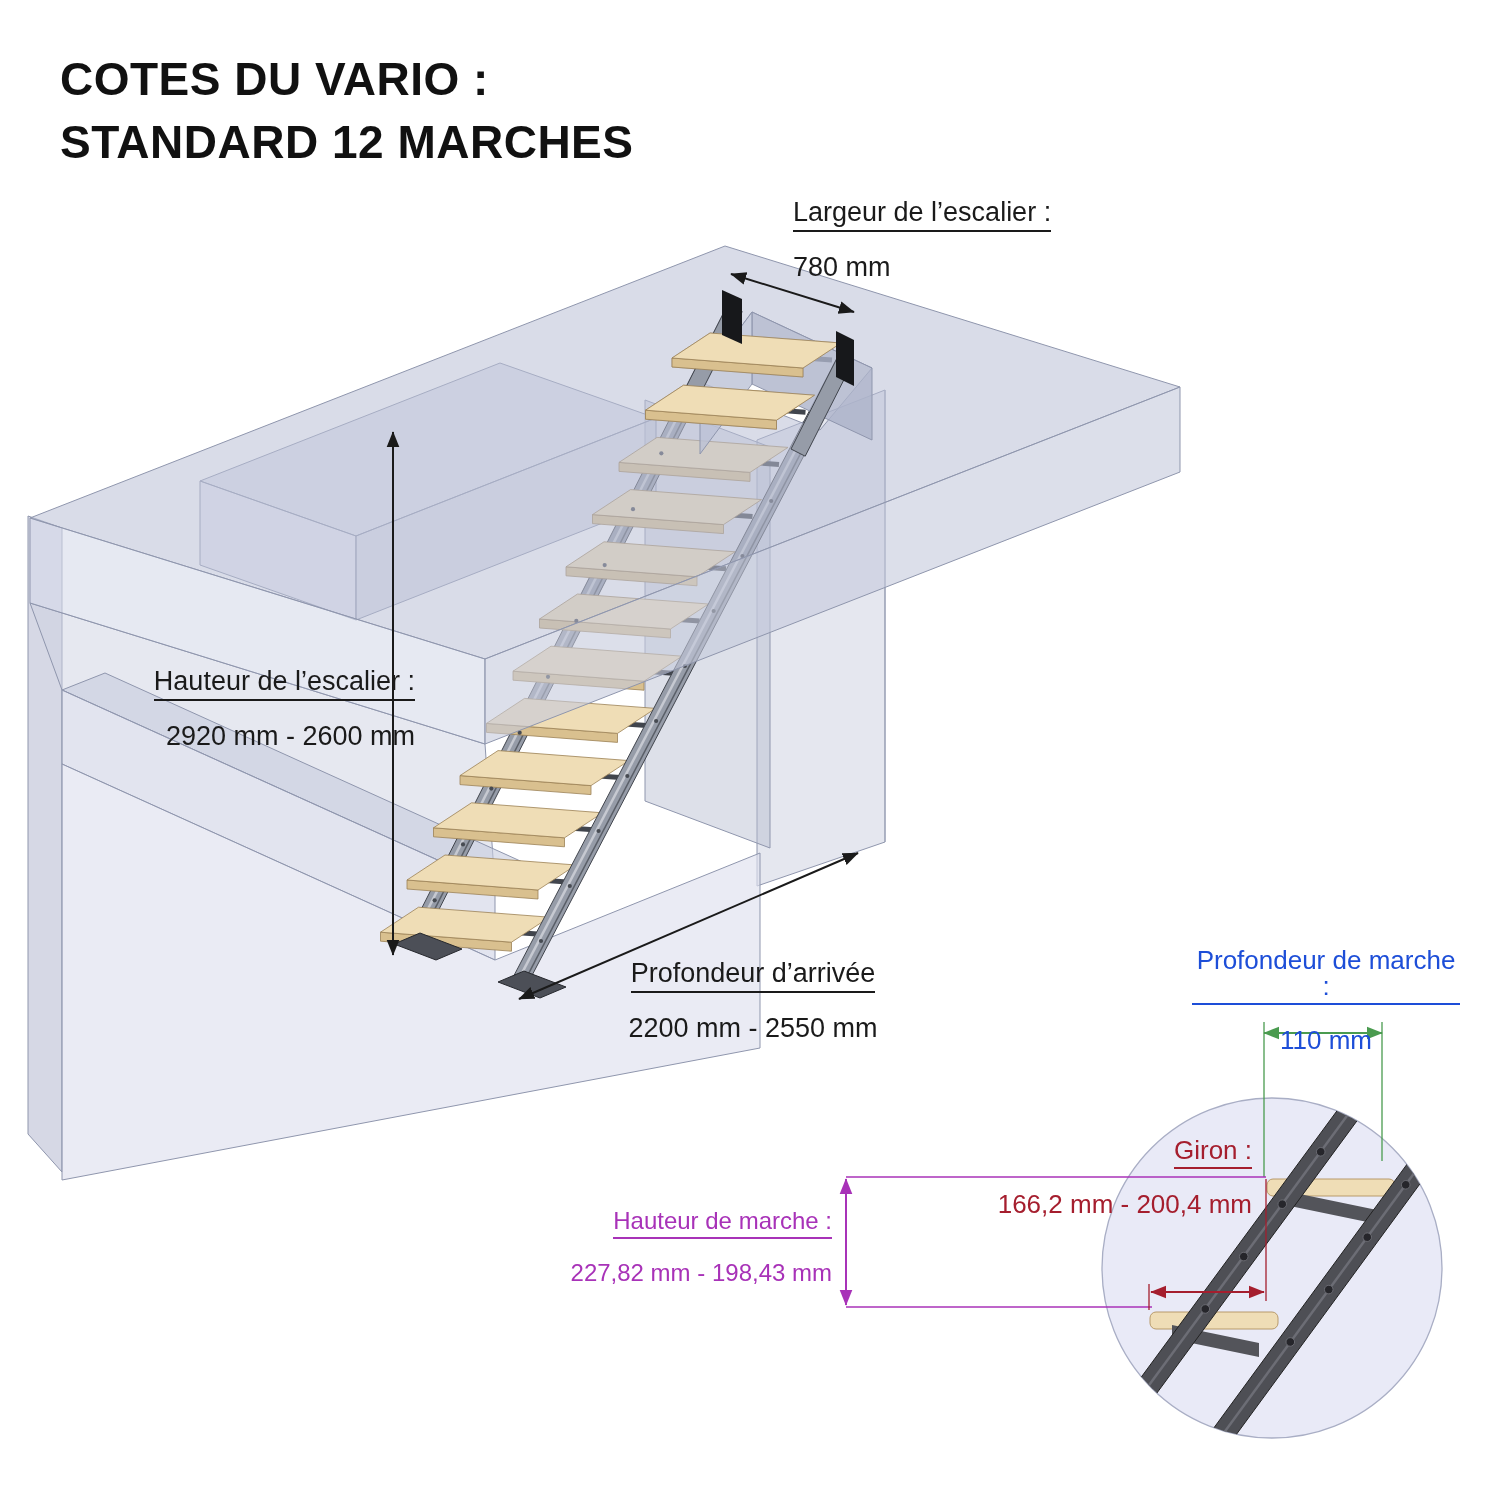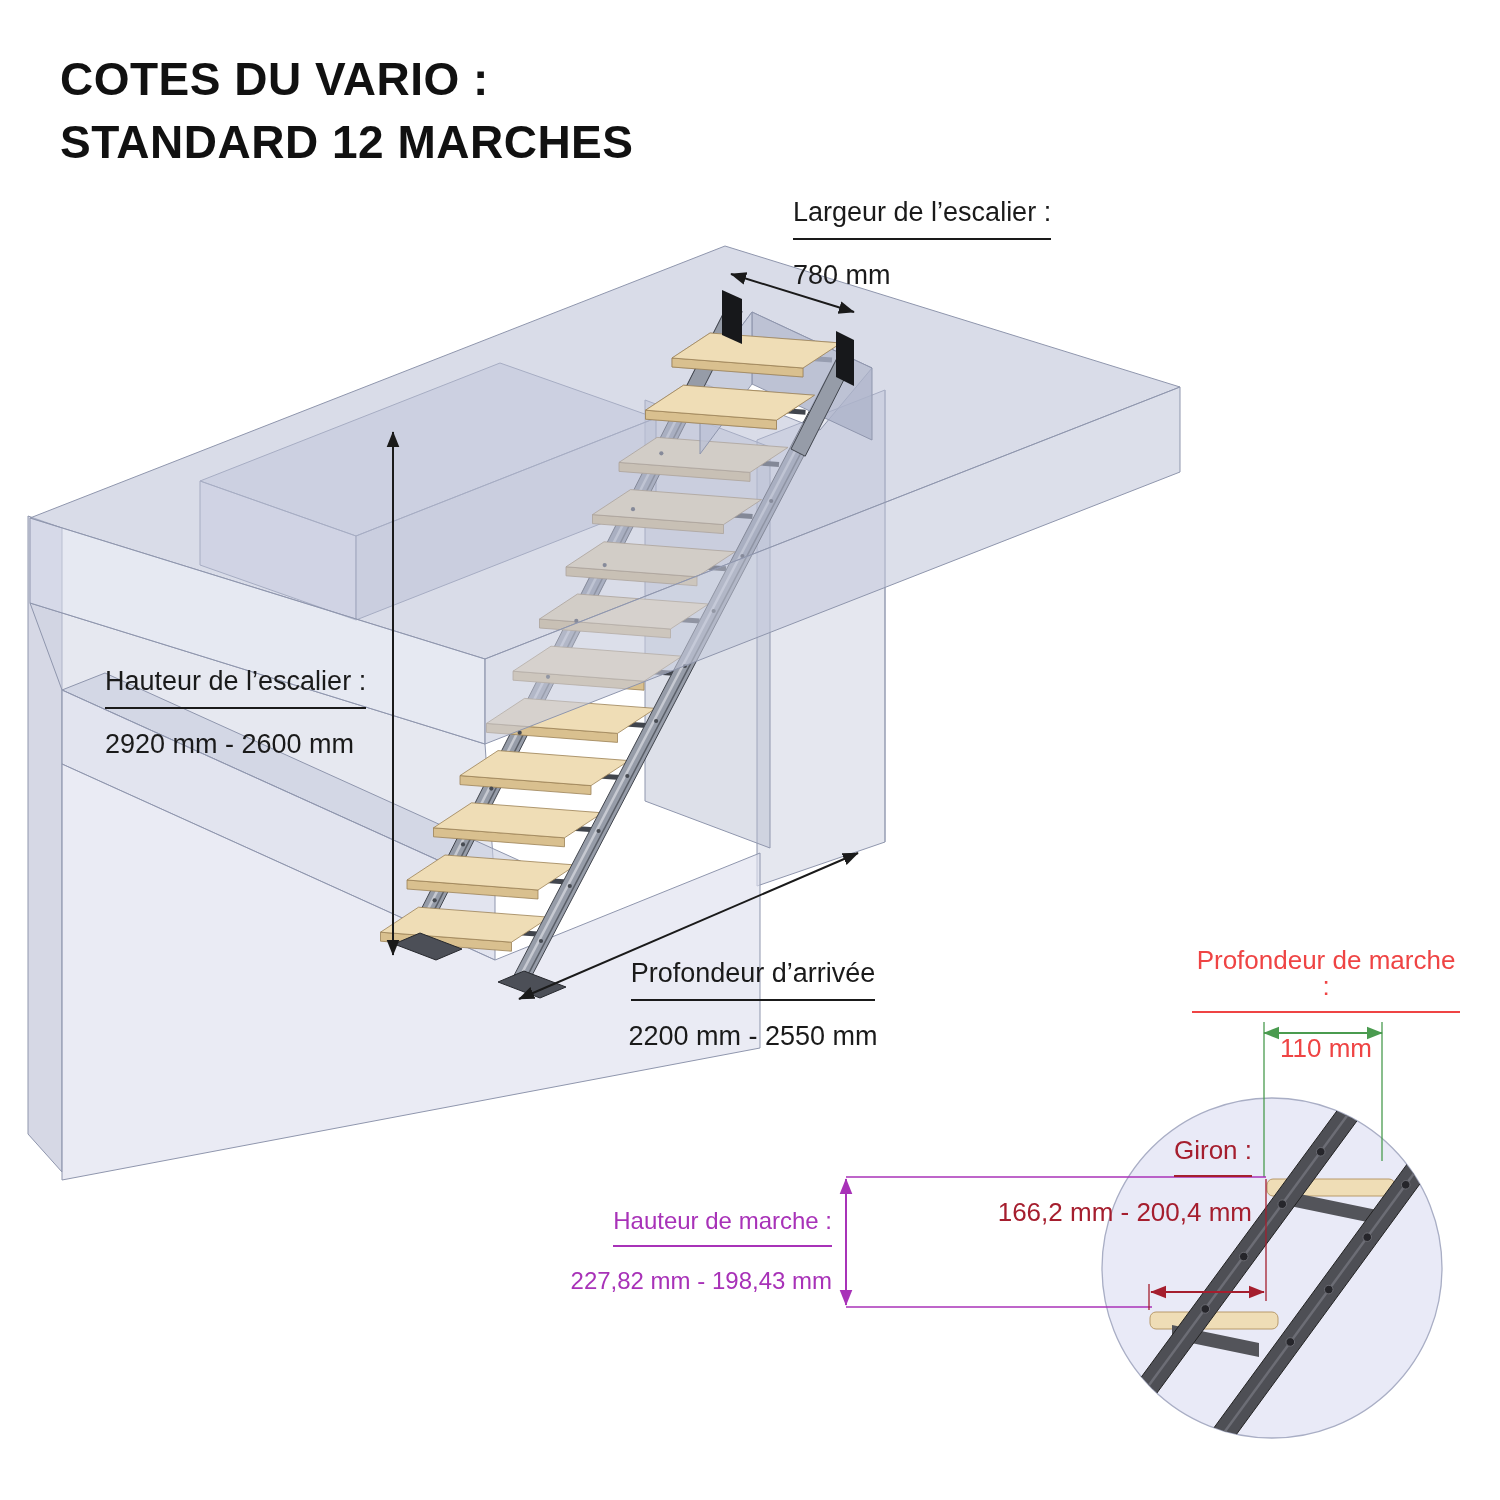--- a/index.html
+++ b/index.html
@@ -2,24 +2,24 @@
 <html><head>
 <meta charset="utf-8">
 <style>
   html,body{margin:0;padding:0;background:#ffffff;}
   .canvas{position:relative;width:1500px;height:1500px;background:#fff;overflow:hidden;
           font-family:"Liberation Sans",sans-serif;}
   .canvas svg{position:absolute;left:0;top:0;}
   .title{position:absolute;left:60px;top:48px;font-size:46px;font-weight:bold;
          color:#111;line-height:1.38;letter-spacing:.5px;}
   .dim{position:absolute;font-size:27px;color:#1a1a1a;line-height:1;}
-  .dim .lbl{display:inline-block;border-bottom:2px solid currentColor;padding-bottom:12px;}
+  .dim .lbl{display:inline-block;border-bottom:2px solid currentColor;padding-bottom:4px;}
   .dim .val{display:block;margin-top:22px;}
   .dim-largeur{left:793px;top:199px;text-align:left;}
-  .dim-hauteur{left:105px;top:668px;width:310px;text-align:left;}
+  .dim-hauteur{left:105px;top:668px;width:310px;text-align:right;}
   .dim-reculement{left:598px;top:960px;width:310px;text-align:center;}
   .dim-profondeur{left:1192px;top:947px;width:268px;text-align:center;font-size:26px;}
   .dim-hmarche{left:530px;top:1209px;width:302px;text-align:right;font-size:24px;}
   .dim-giron{left:952px;top:1137px;width:300px;text-align:right;font-size:26px;}
 </style>
 </head>
 <body>
 
 <div class="canvas">
 
@@ -227,21 +227,21 @@
   <div class="dim dim-hauteur">
     <span class="lbl">Hauteur de l’escalier :</span>
     <span class="val">2920 mm - 2600 mm</span>
   </div>
 
   <div class="dim dim-reculement">
     <span class="lbl">Profondeur d’arrivée</span>
     <span class="val">2200 mm - 2550 mm</span>
   </div>
 
-  <div class="dim dim-profondeur" style="color:#ef4444">
+  <div class="dim dim-profondeur" style="color:#1d4ed8">
     <span class="lbl">Profondeur de marche :</span>
     <span class="val">110 mm</span>
   </div>
 
   <div class="dim dim-hmarche" style="color:#a832b8">
     <span class="lbl">Hauteur de marche :</span>
     <span class="val">227,82 mm - 198,43 mm</span>
   </div>
 
   <div class="dim dim-giron" style="color:#a51e2e">

